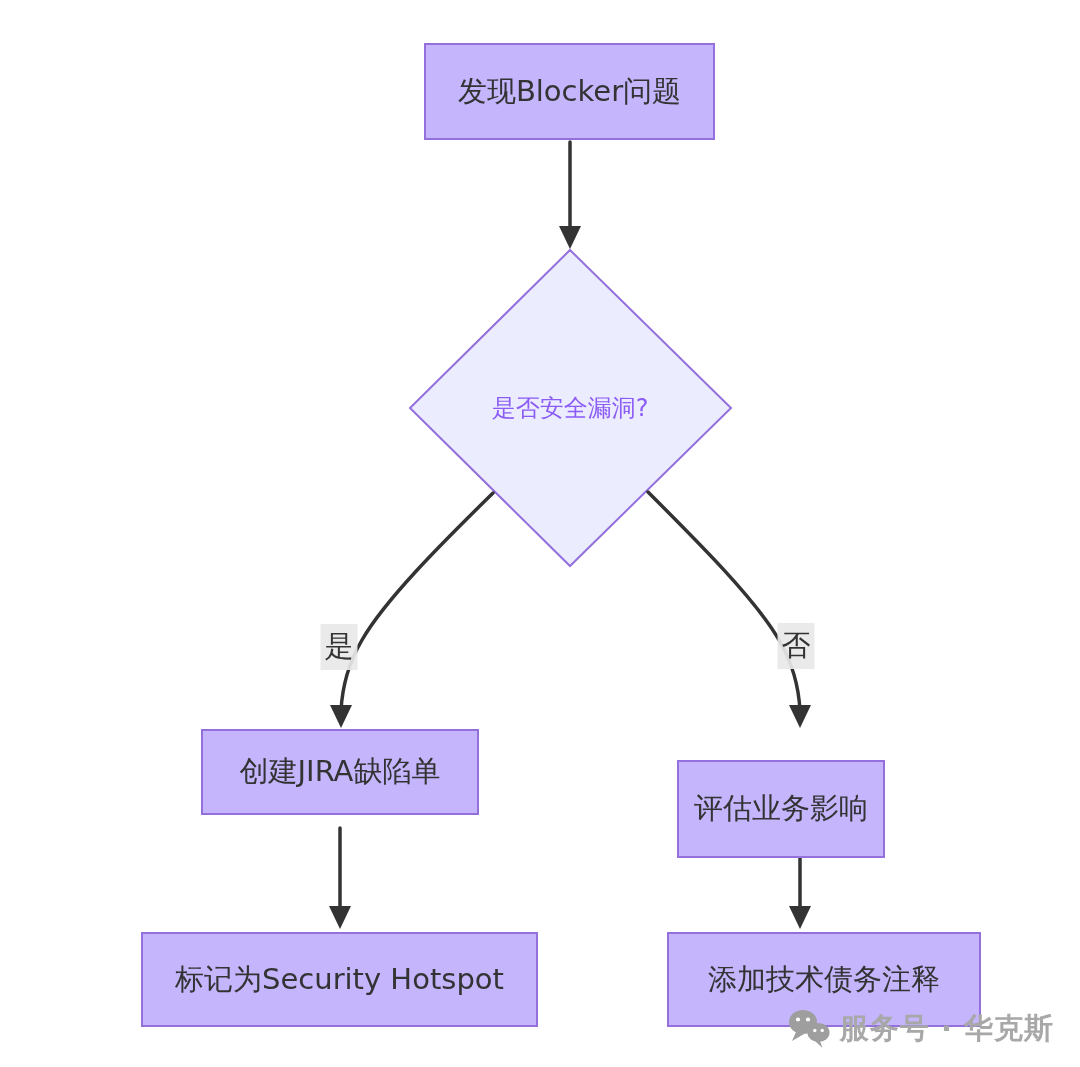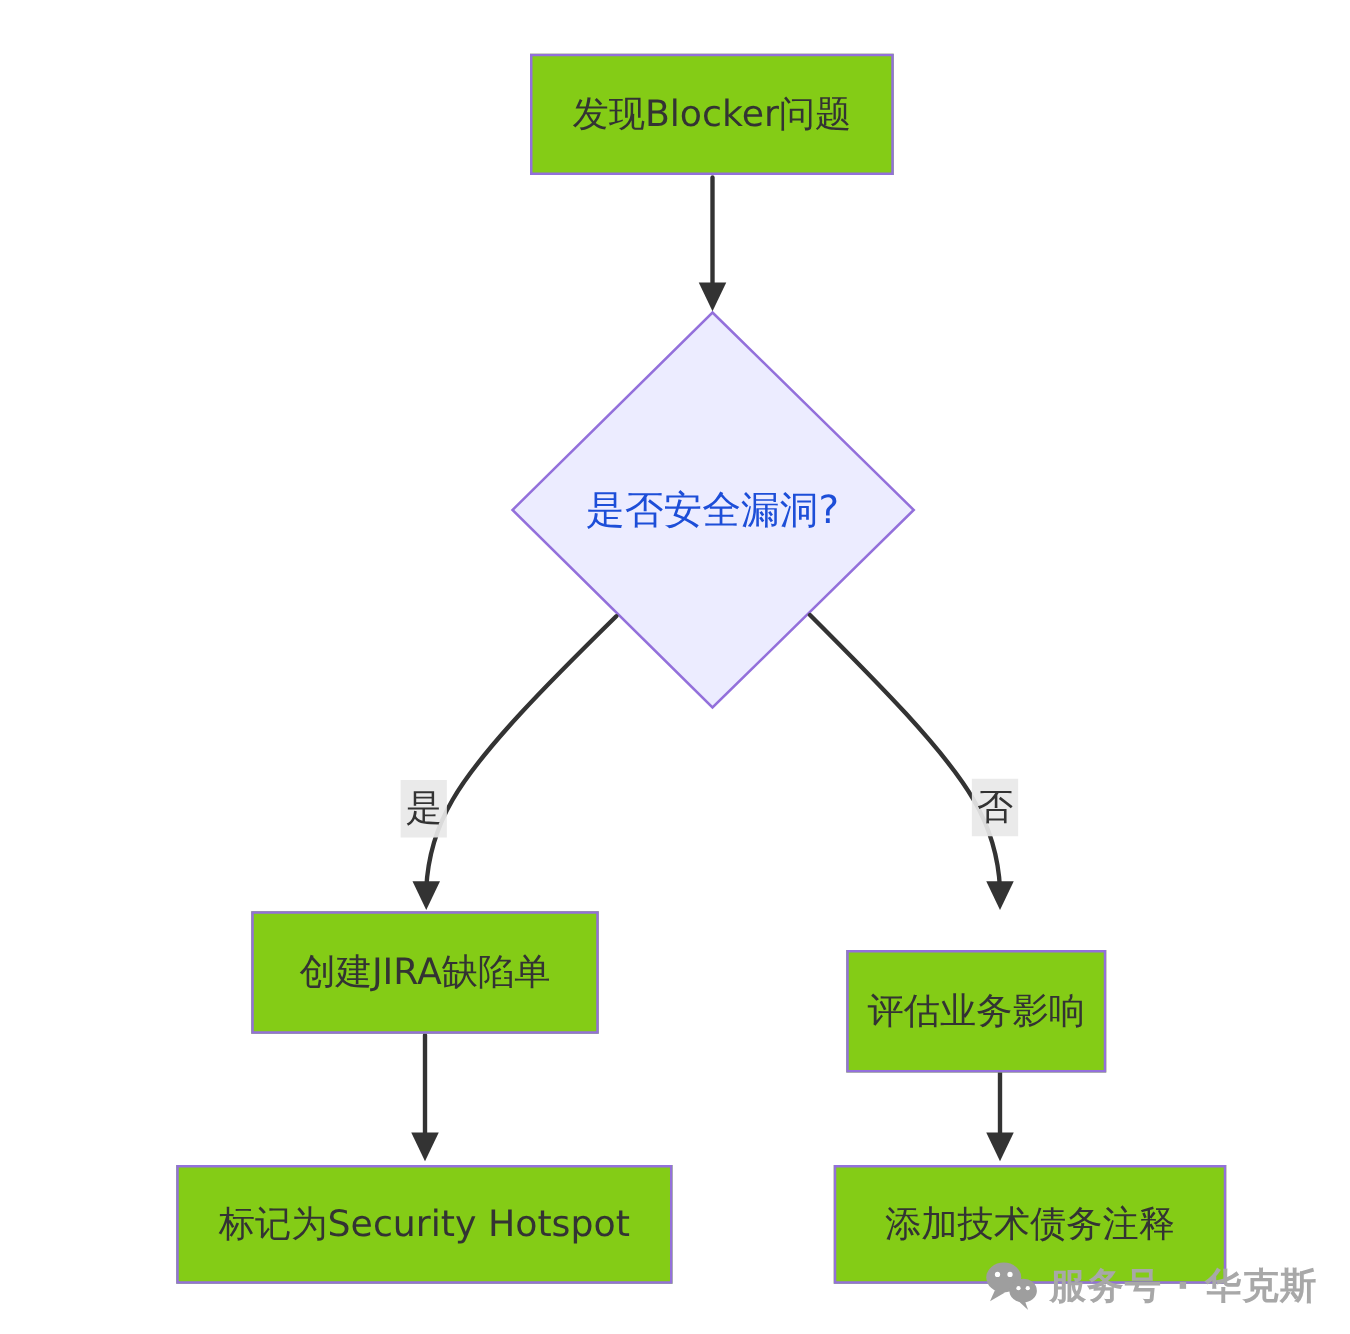--- a/index.html
+++ b/index.html
@@ -11,34 +11,34 @@
     overflow:hidden;
   }
   .edge-layer {
     position:absolute; left:0; top:0;
     width:1080px; height:1067px;
     pointer-events:none;
   }
   .node {
     position:absolute;
     box-sizing:border-box;
-    background:#84cc16;
+    background:#c4b5fd;
     border:2px solid #9370DB;
     color:#333333;
     font-size:29px;
     display:flex; align-items:center; justify-content:center;
     text-align:center;
     white-space:nowrap;
     z-index:2;
   }
   .diamond-label {
     position:absolute;
     transform:translate(-50%,-50%);
-    color:#1d4ed8;
-    font-size:31px;
+    color:#8b5cf6;
+    font-size:24px;
     white-space:nowrap;
     z-index:2;
   }
   .edge-label {
     position:absolute;
     transform:translateX(-50%);
     background:rgba(232,232,232,0.92);
     color:#333333;
     font-size:29px;
     line-height:1.5;
@@ -88,21 +88,21 @@
       <polygon points="800,929 789,906 811,906"></polygon>
     </g>
   </svg>
 
   <div class="node" style="left:424px; top:43px; width:291px; height:97px;">
     <span>发现Blocker问题</span>
   </div>
 
   <div class="diamond-label" style="left:570px; top:408px;">是否安全漏洞?</div>
 
-  <div class="node" style="left:201px; top:729px; width:278px; height:98px;">
+  <div class="node" style="left:201px; top:729px; width:278px; height:86px;">
     <span>创建JIRA缺陷单</span>
   </div>
 
   <div class="node" style="left:677px; top:760px; width:208px; height:98px;">
     <span>评估业务影响</span>
   </div>
 
   <div class="node" style="left:141px; top:932px; width:397px; height:95px;">
     <span>标记为Security Hotspot</span>
   </div>

